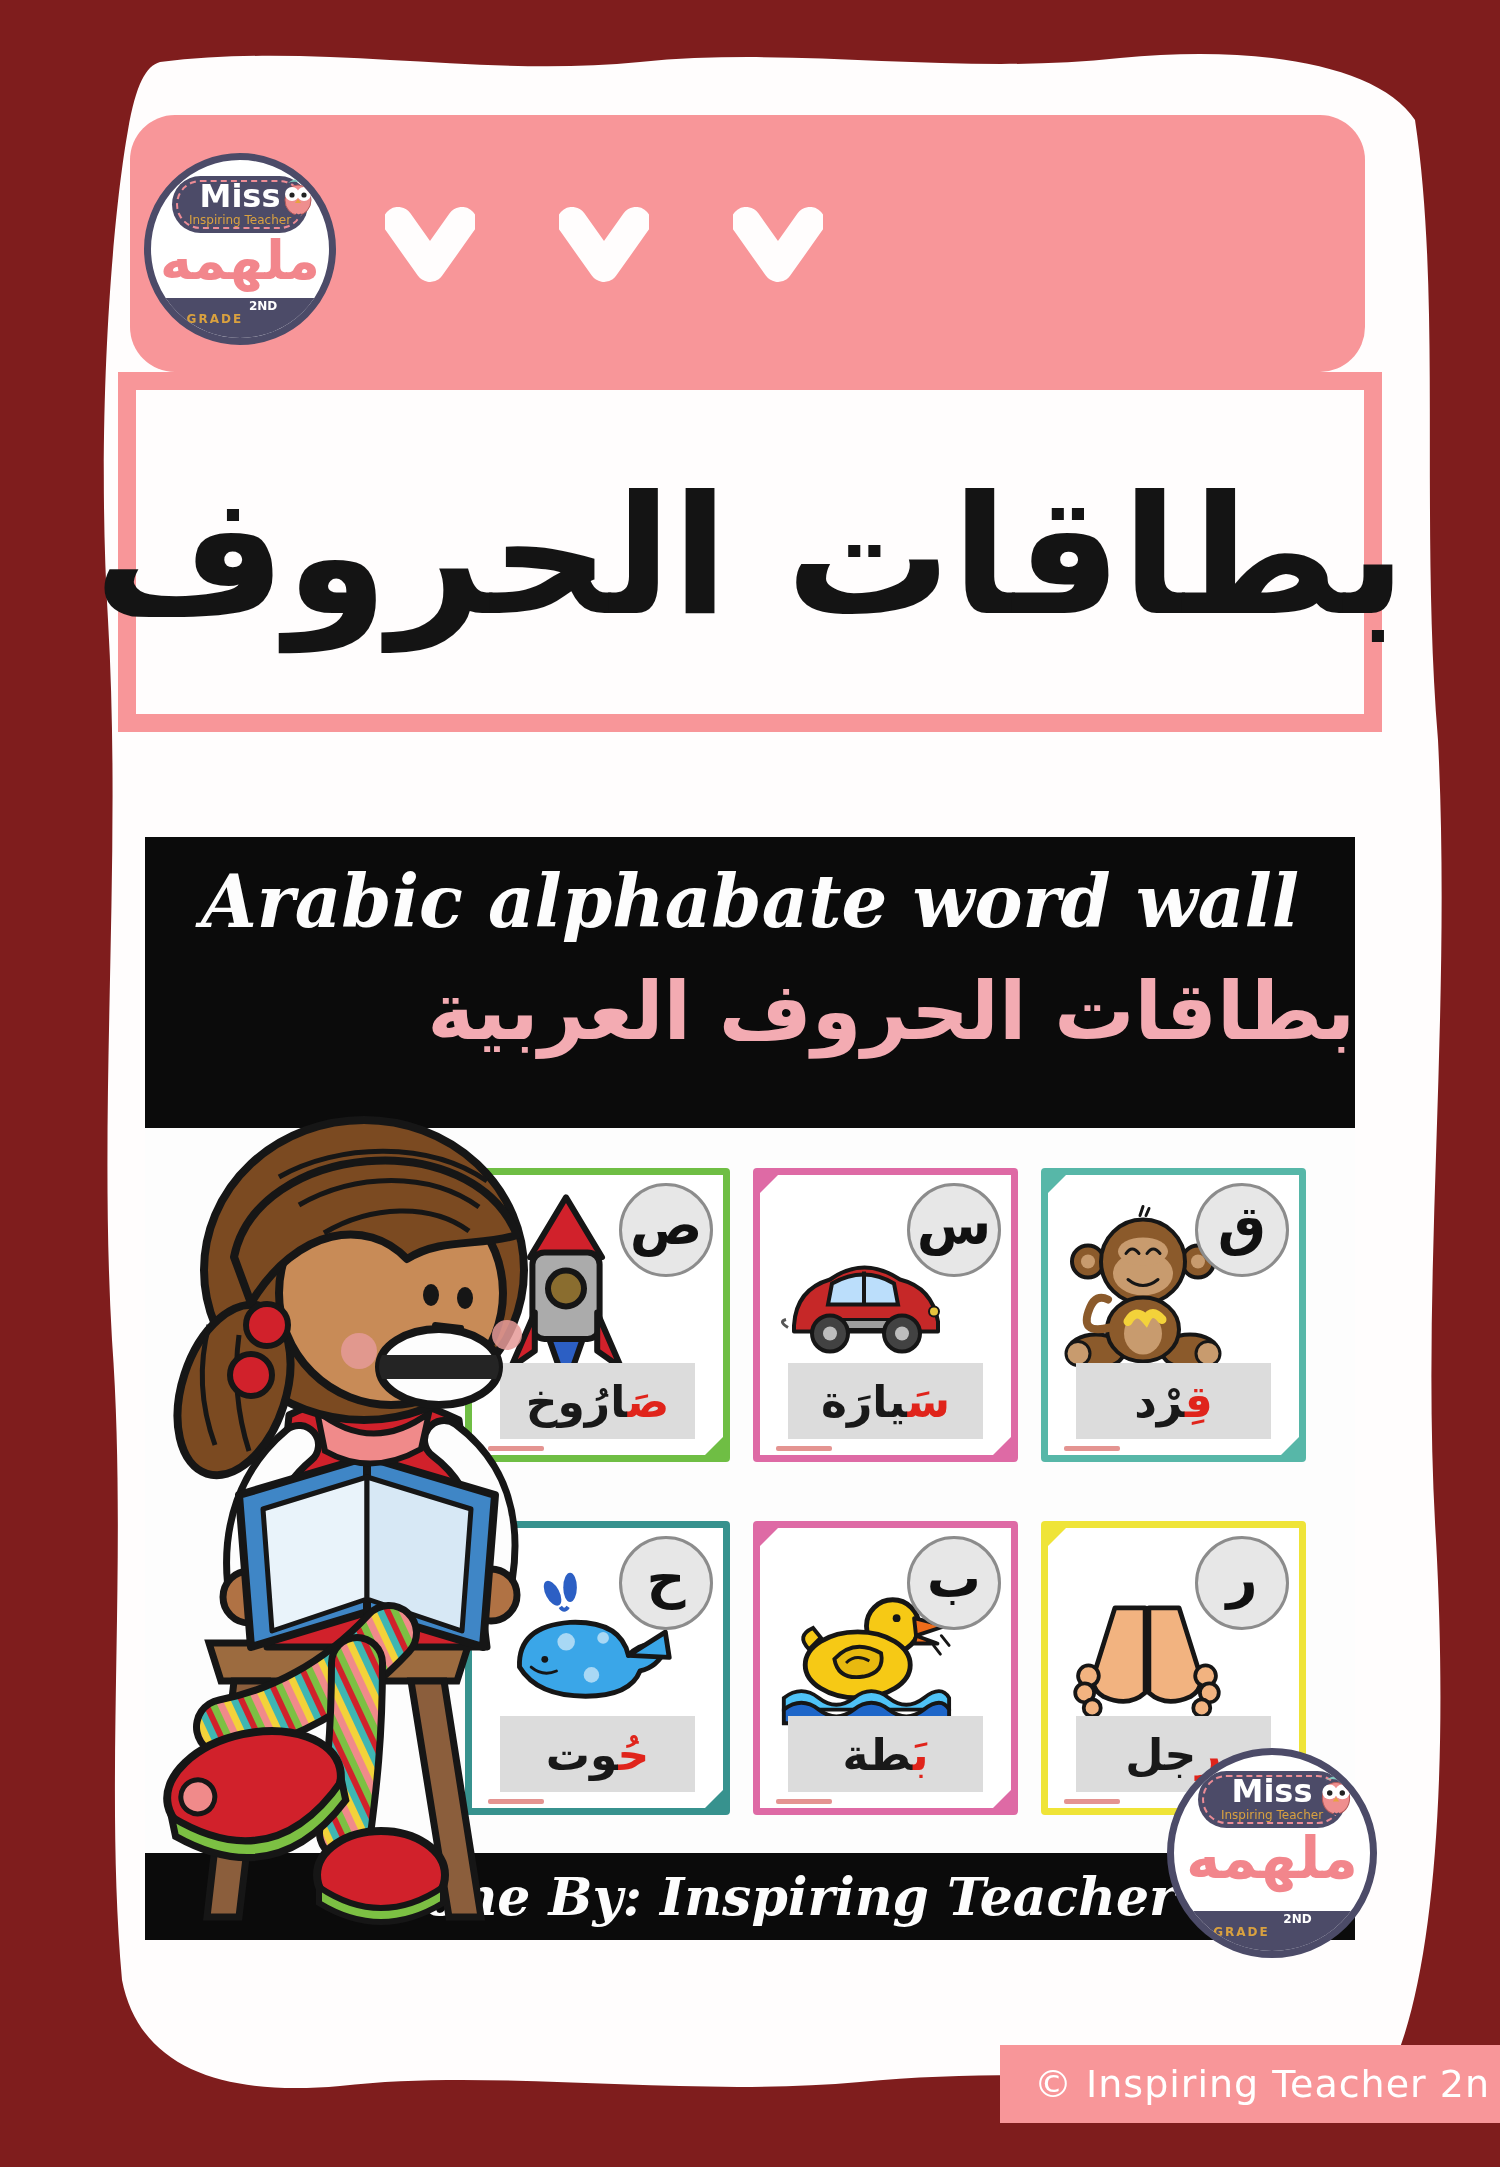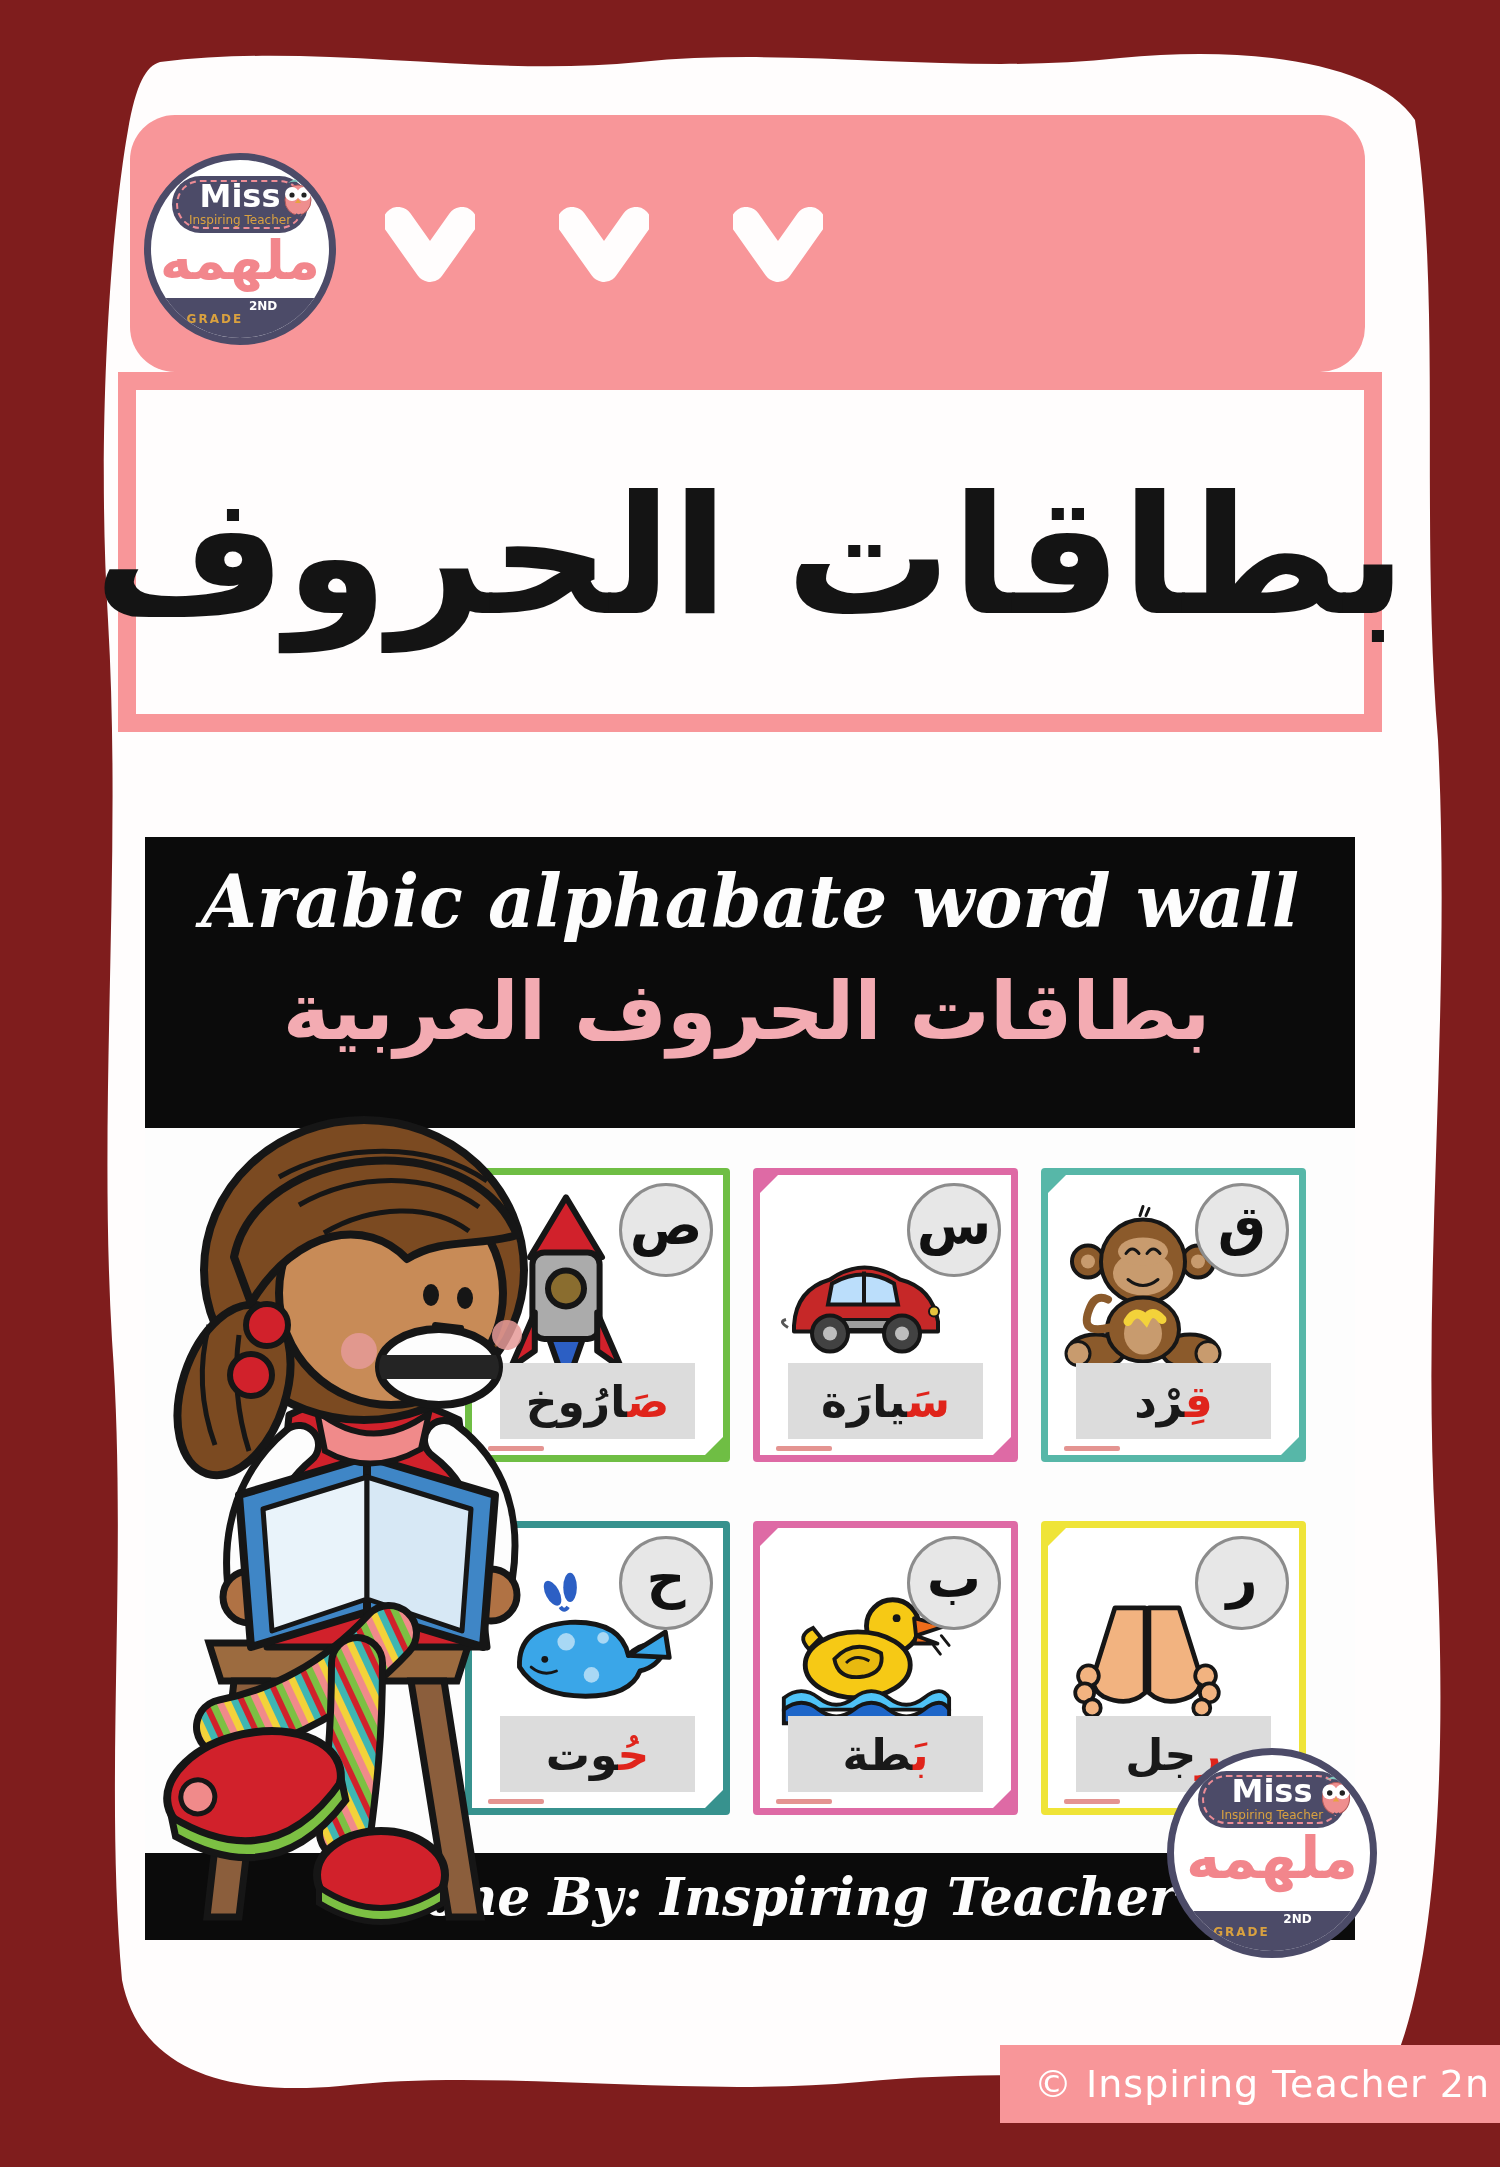--- a/index.html
+++ b/index.html
@@ -35,21 +35,21 @@
   .title-box{position:absolute;left:118px;top:372px;width:1264px;height:360px;
              background:#fffdfd;border:18px solid #f89699;box-sizing:border-box;z-index:1;
              display:flex;align-items:center;justify-content:center;}
   .title-text{direction:rtl;font-size:165px;font-weight:bold;color:#141414;white-space:nowrap;
               line-height:1.1;padding-top:10px;}
 
   
   .poster{position:absolute;left:145px;top:837px;width:1210px;height:1103px;background:#0b0b0b;z-index:2;}
   .poster-title-en{position:absolute;top:22px;left:0;right:0;text-align:center;color:#fdfdfd;
                    font-family:"DejaVu Serif",serif;font-style:italic;font-weight:bold;font-size:72px;}
-  .poster-title-ar{position:absolute;top:128px;left:0;right:7px;text-align:center;color:#f3abb2;
+  .poster-title-ar{position:absolute;top:128px;left:0;right:0;color:#f3abb2;
                    direction:rtl;font-weight:bold;font-size:80px;}
   .poster-body{position:absolute;left:0;top:291px;width:100%;height:725px;background:#fdfdfd;}
   .cards-grid{display:grid;grid-template-columns:repeat(3,265px);grid-auto-rows:294px;
               column-gap:23px;row-gap:59px;margin:40px 0 0 320px;}
   .card{position:relative;background:#fff;border:7px solid currentColor;border-radius:4px;box-sizing:border-box;}
   .card::before{content:"";position:absolute;top:-2px;left:-2px;width:0;height:0;
                 border-top:22px solid currentColor;border-right:22px solid transparent;}
   .card::after{content:"";position:absolute;bottom:-2px;right:-2px;width:0;height:0;
                border-bottom:22px solid currentColor;border-left:22px solid transparent;}
   .letter-circle{position:absolute;top:8px;right:10px;width:88px;height:88px;border-radius:50%;

